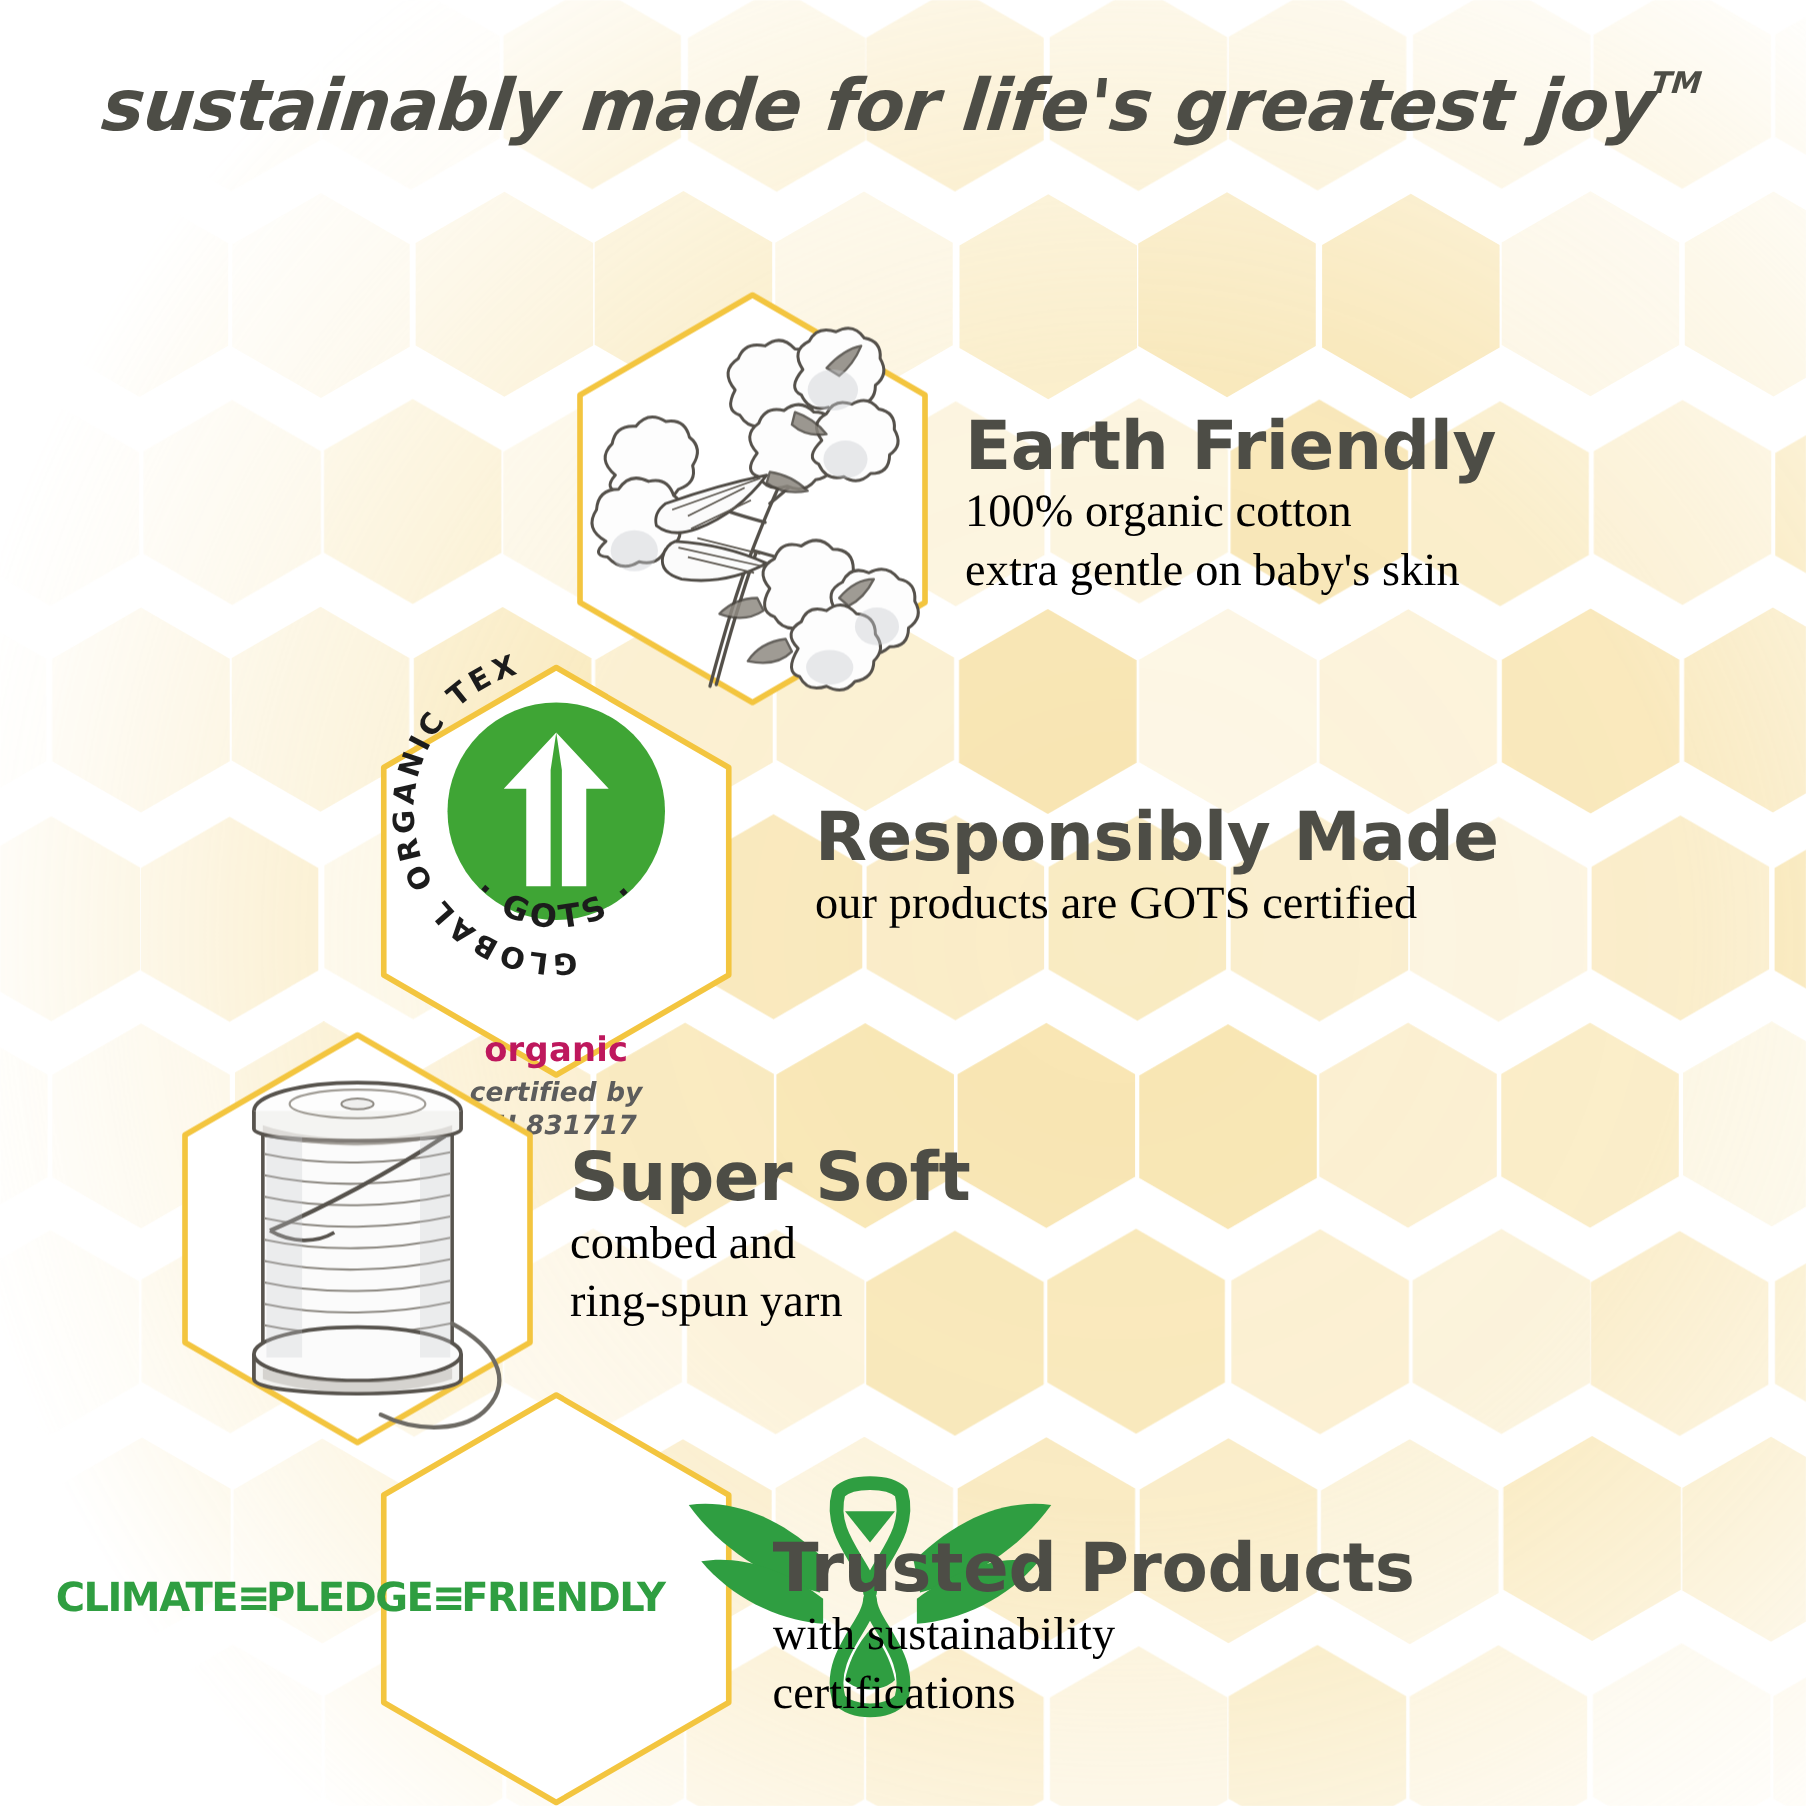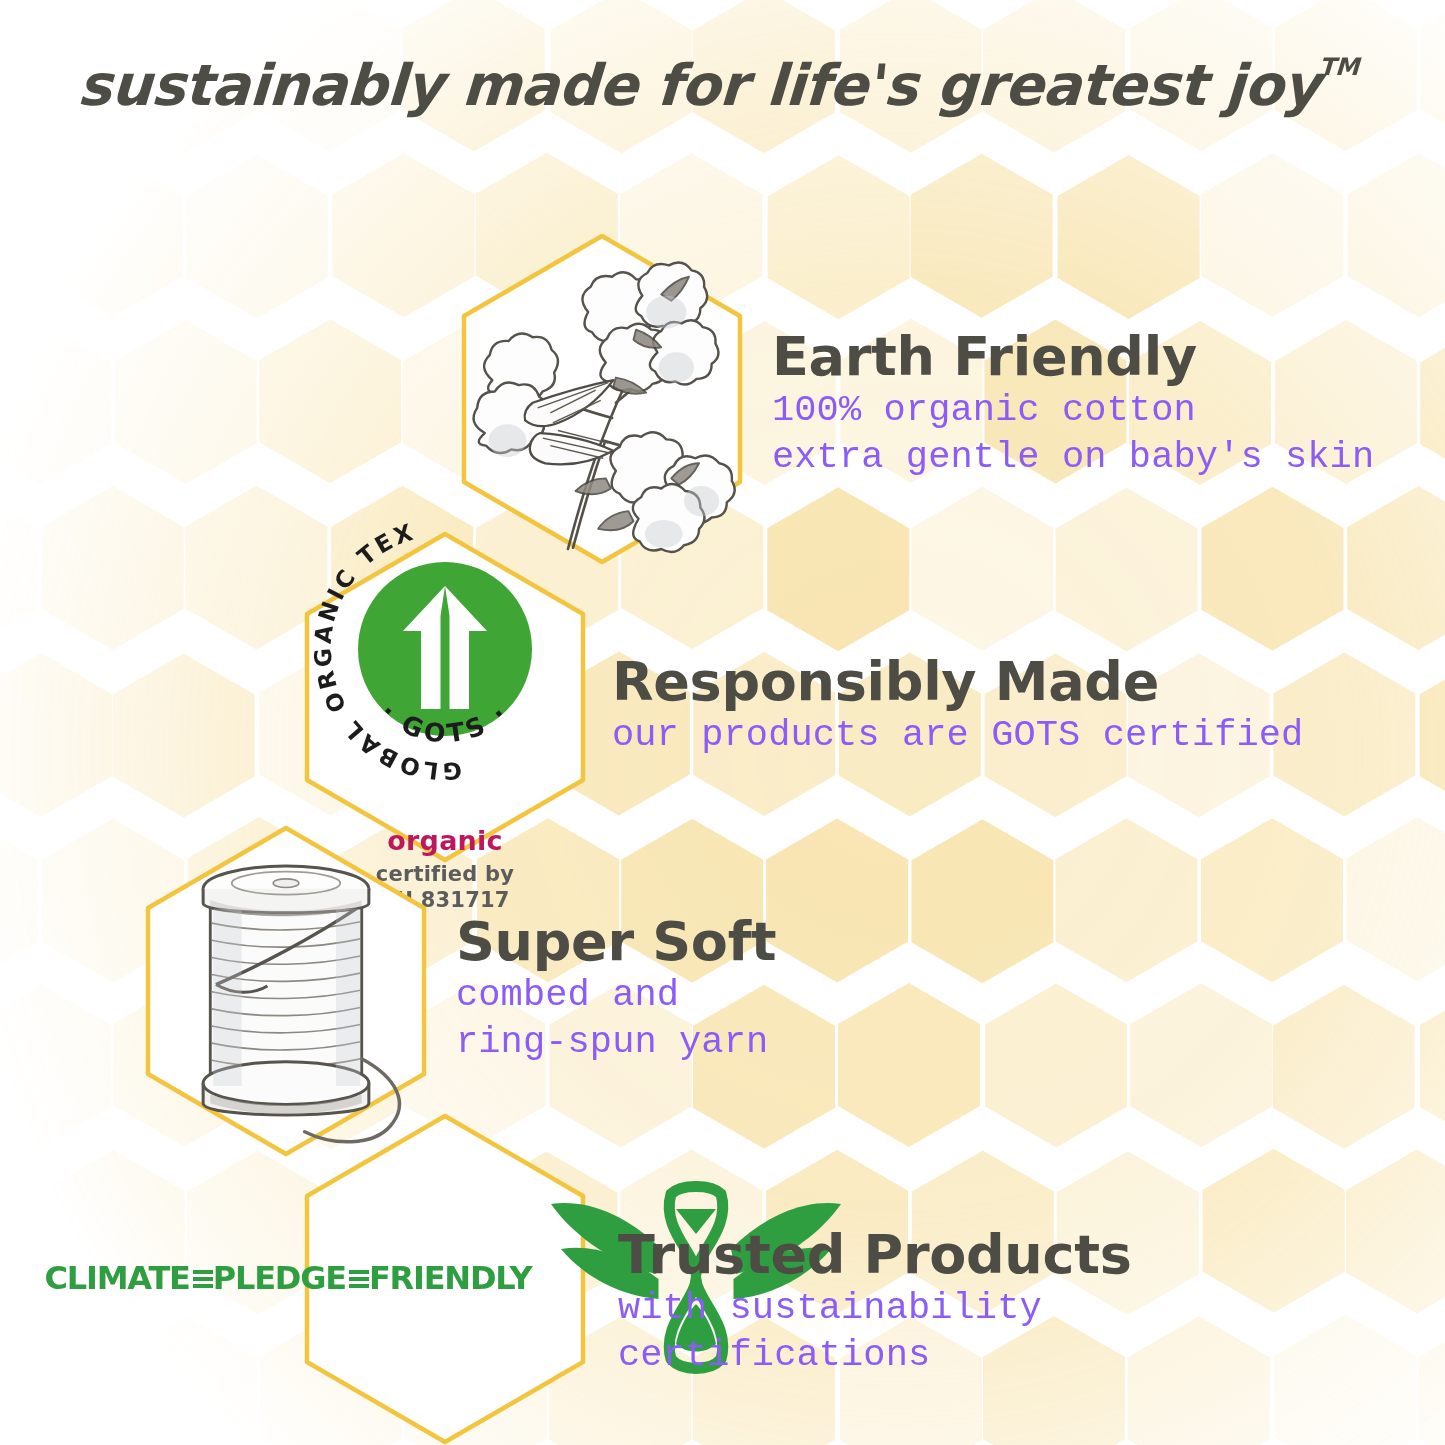--- a/index.html
+++ b/index.html
@@ -63,41 +63,41 @@
   .ftitle{
     font-family:"DejaVu Sans", sans-serif;
     font-weight:700;
     font-size:54px;
     color:#4d4d46;
     line-height:1.12;
     white-space:nowrap;
     letter-spacing:-0.3px;
   }
   .fsub{
-    font-family:Liberation Mono, monospace;
+    font-family:Liberation Serif, serif;
     font-weight:400;
     font-size:37px;
-    color:#8b5cf6;
+    color:#000000;
     line-height:1.27;
     white-space:nowrap;
     letter-spacing:0.1px;
   }
 
   
   .gots-wrap{display:flex;flex-direction:column;align-items:center;}
   .gots-mark{width:176px;height:176px;}
   .gots-organic{
     font-family:"DejaVu Sans", sans-serif;
     font-weight:700;font-size:27px;color:#be185d;
     margin-top:7px;letter-spacing:0.2px;
   }
   .gots-cert{
     font-family:"DejaVu Sans", sans-serif;
     font-weight:700;font-size:21px;color:#5c5c5c;
-    line-height:1.22;text-align:center;margin-top:6px;letter-spacing:0.2px;
+    line-height:1.22;text-align:center;margin-top:6px;letter-spacing:0.2px;font-style:italic;
   }
 
   
   .cpf{display:flex;align-items:center;gap:14px;}
   .cpf-words{display:flex;flex-direction:row;line-height:0.99;}
   .cpf-line{display:flex;align-items:center;gap:3px;}
   .cpf-word{
     font-family:"DejaVu Sans", sans-serif;
     font-weight:700;font-size:32px;color:#2f9e41;
     letter-spacing:-1.2px;
@@ -423,21 +423,21 @@
             </text>
           </svg>
           <div class="gots-organic">organic</div>
           <div class="gots-cert">
             <div>certified by</div>
             <div>CU 831717</div>
           </div>
         </div>
       </div>
     </div>
-    <div class="ftext" style="left:612px;top:640px;margin-top:12px;">
+    <div class="ftext" style="left:652px;top:640px;">
       <div class="ftitle">Responsibly Made</div>
       <div class="fsub">our products are GOTS certified</div>
     </div>
   </div>
 
   <div class="feature">
     <div class="hexcard" style="left:136px;top:822px;">
       <svg viewBox="0 0 300 338" xmlns="http://www.w3.org/2000/svg">
         <polygon points="150,6 288,86 288,252 150,332 12,252 12,86" fill="#ffffff" stroke="#f3c53f" stroke-width="4.5" stroke-linejoin="round"></polygon>
       </svg>

